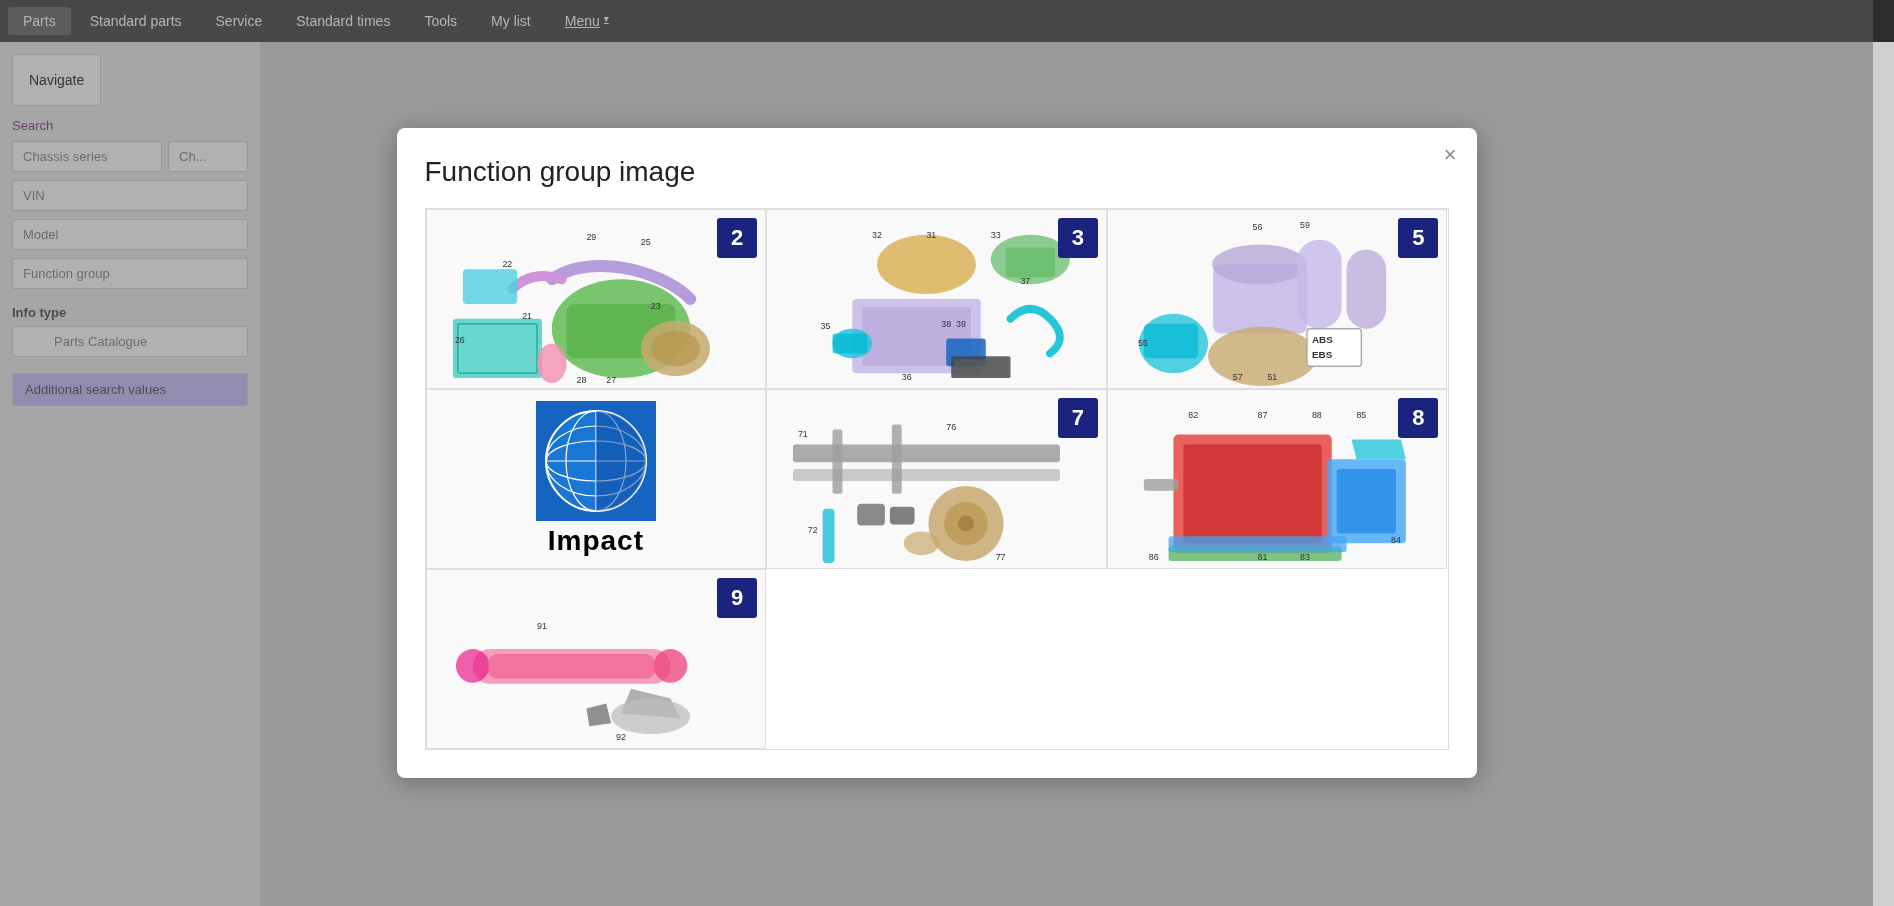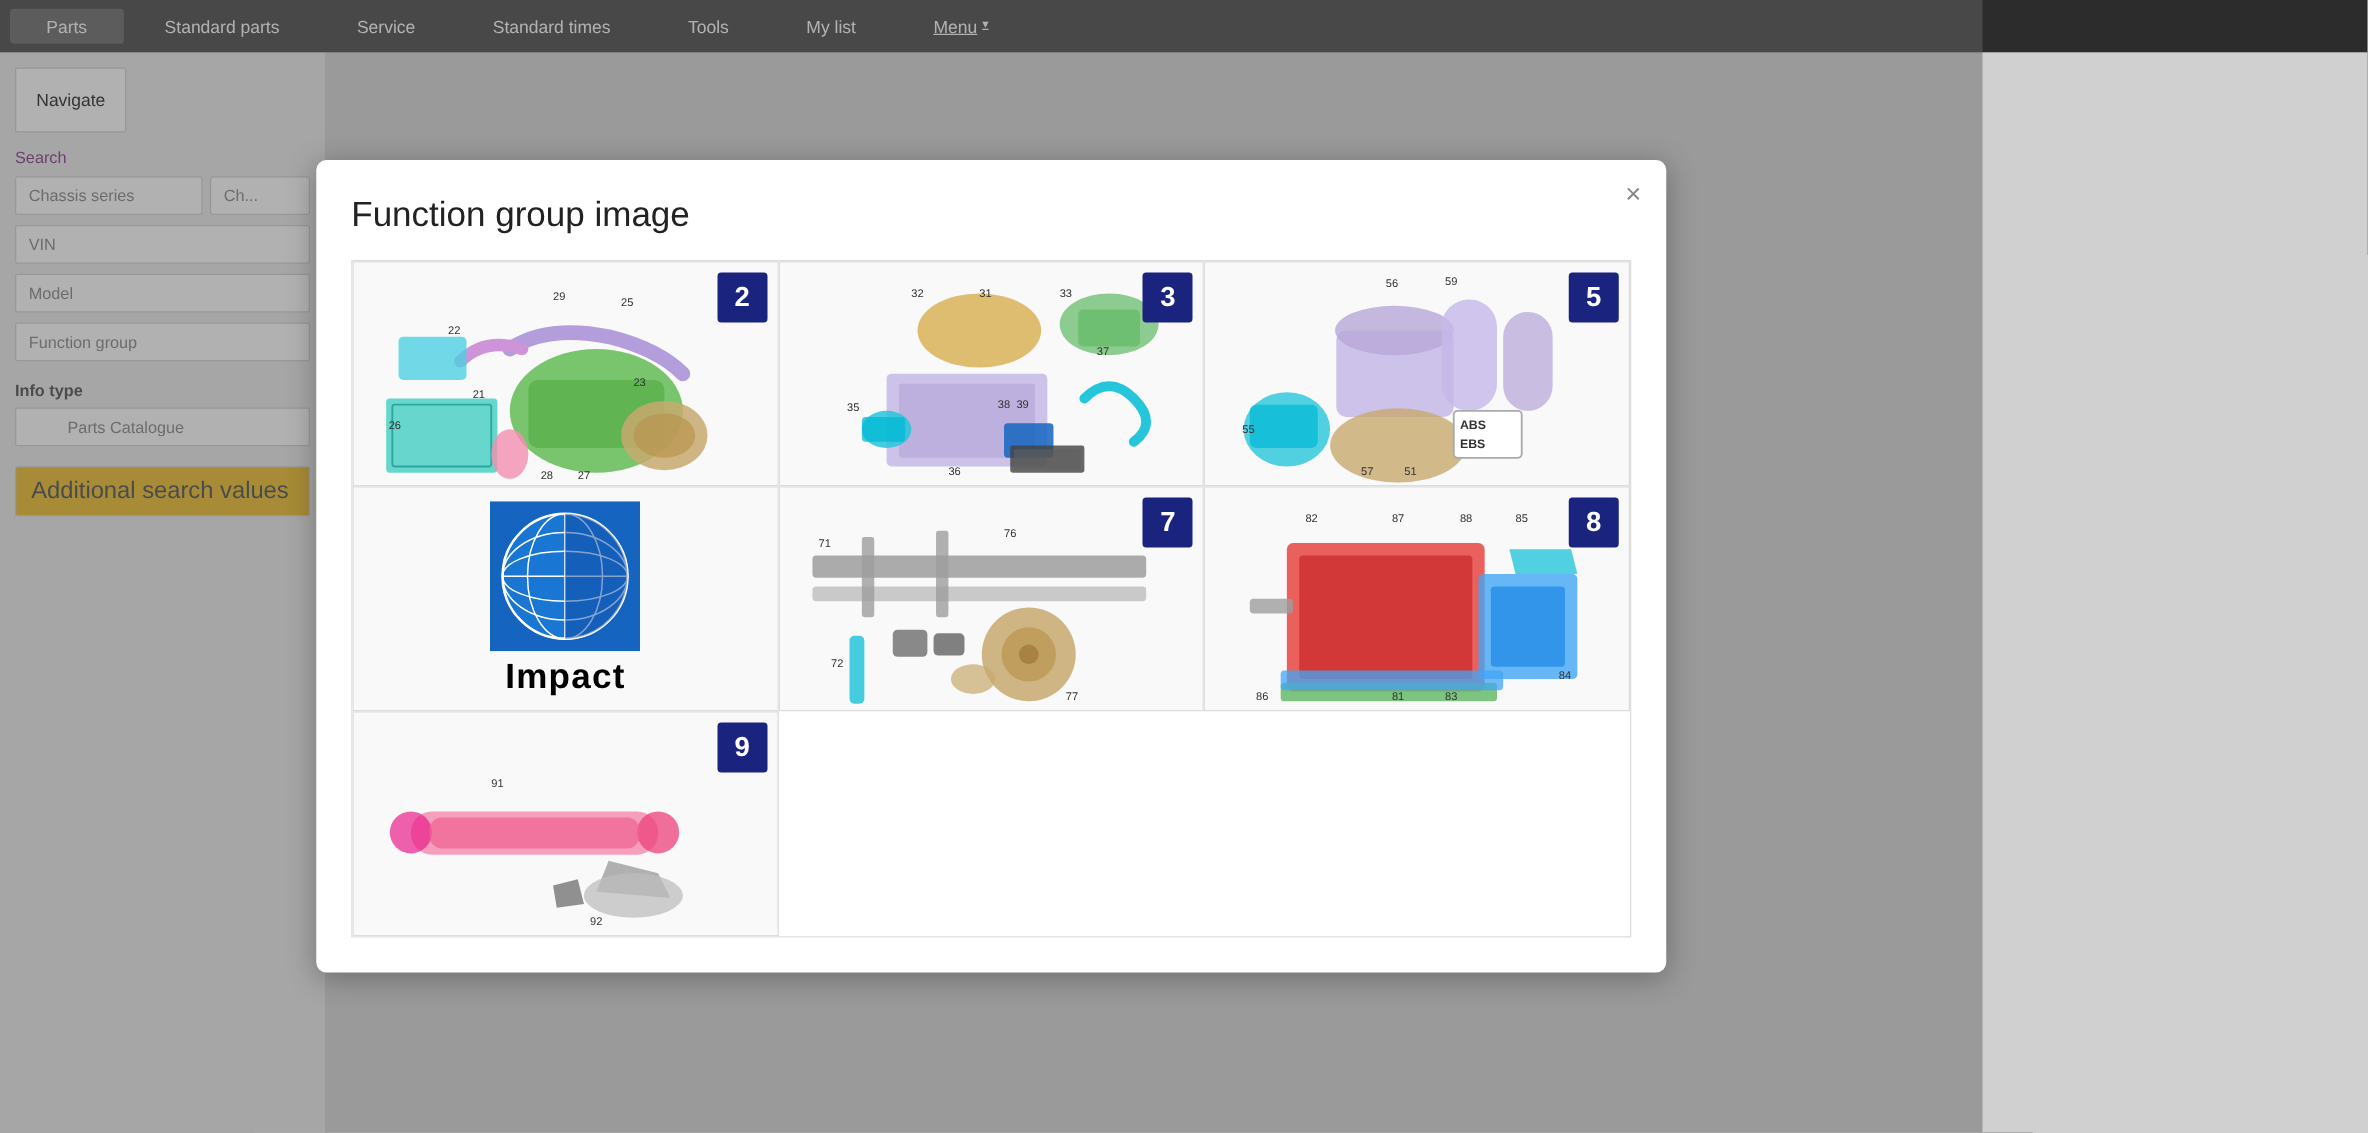--- a/index.html
+++ b/index.html
@@ -16,21 +16,21 @@
     .top-nav {
       background: #2c2c2c;
       height: 42px;
       display: flex;
       align-items: center;
       padding: 0 8px;
       gap: 4px;
     }
     .nav-item {
       color: #fff;
-      padding: 6px 29px;
+      padding: 6px 15px;
       font-size: 14px;
       cursor: pointer;
       border-radius: 3px;
     }
     .nav-item.active {
       background: #555;
     }
     .nav-item-menu {
       display: flex;
       align-items: flex-start;
@@ -83,38 +83,38 @@
     }
 
     .info-type-label {
       font-size: 13px;
       font-weight: bold;
       color: #333;
       margin: 8px 0 6px 0;
     }
 
     .additional-btn {
-      background: #eab308;
+      background: #c4b5fd;
       border: 1px solid #ccc;
       padding: 8px 12px;
-      font-size: 19px;
+      font-size: 13px;
       color: #333;
       cursor: pointer;
       border-radius: 2px;
       margin-top: 8px;
       display: block;
       width: 100%;
       text-align: left;
     }
 
     
     .modal-overlay {
       position: absolute;
       top: 0; left: 0;
-      width: 1586px;
+      width: 1873px;
       height: 906px;
       background: rgba(100,100,100,0.5);
       display: flex;
       align-items: center;
       justify-content: center;
       z-index: 100;
     }
 
     .modal {
       background: #fff;

